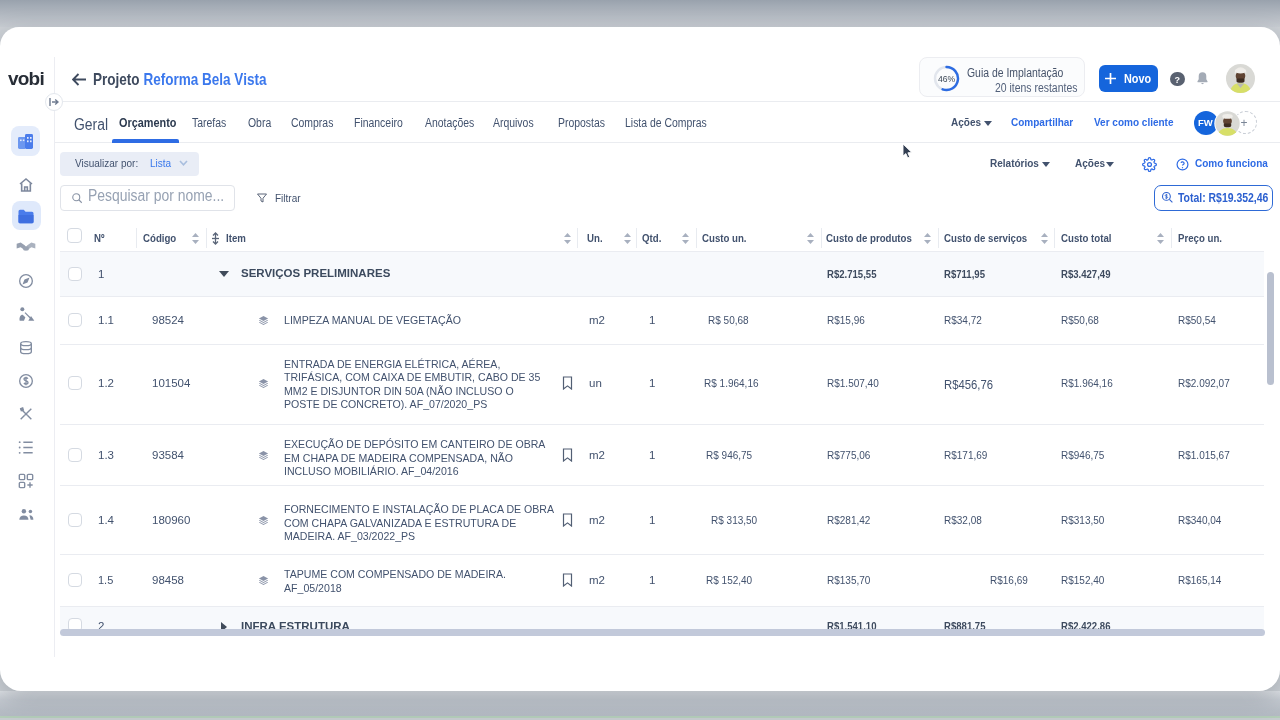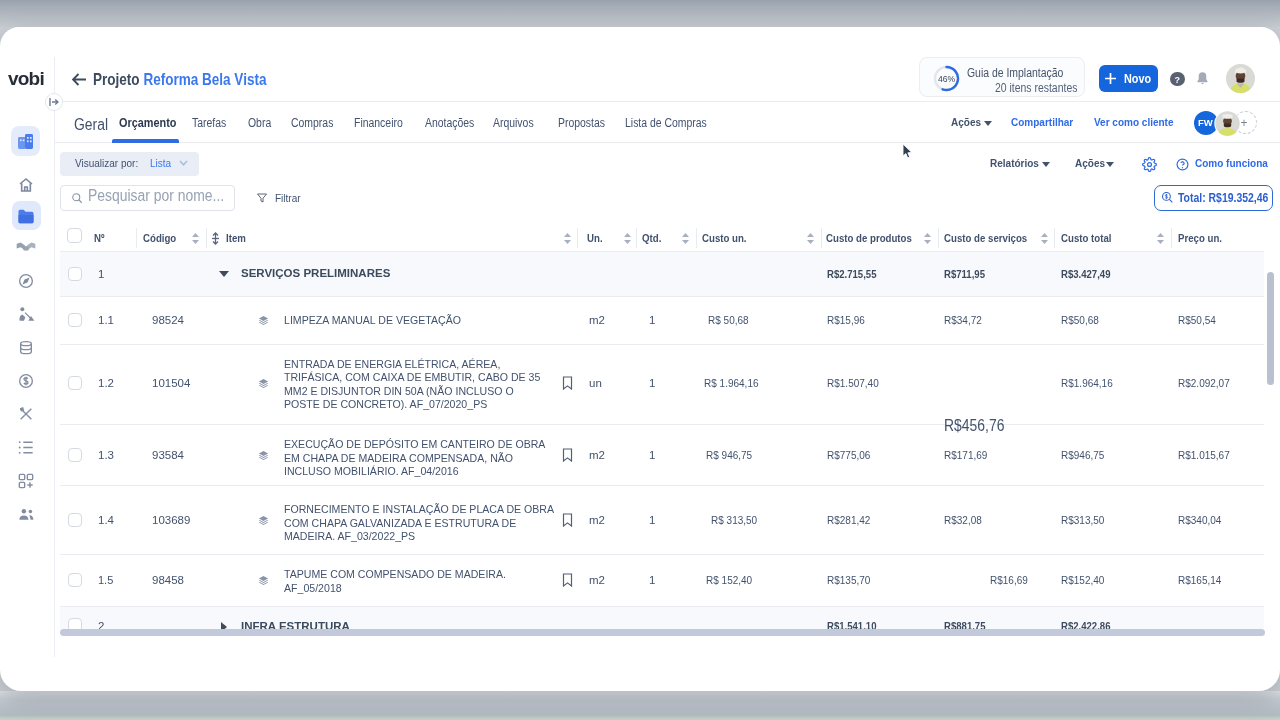--- a/index.html
+++ b/index.html
@@ -346,21 +346,21 @@
     <path d="M2 16.2l10 5.6 10-5.6-1.8-1-8.2 4.6-8.2-4.6z"></path>
   </svg>
 <div class="t itx" style="left:283.5px;top:357.5px;font-size:11.5px;line-height:13.5px;">ENTRADA DE ENERGIA ELÉTRICA, AÉREA,<br>TRIFÁSICA, COM CAIXA DE EMBUTIR, CABO DE 35<br>MM2 E DISJUNTOR DIN 50A (NÃO INCLUSO O<br>POSTE DE CONCRETO). AF_07/2020_PS</div>
 <svg class="a" style="left:562px;top:376px;" width="11" height="14" viewBox="0 0 22 28" fill="none" stroke="#525f74" stroke-width="2.4">
     <path d="M3 2h16v24l-8-6.2L3 26z"></path>
   </svg>
 <div class="t" style="left:589px;top:378px;font-size:11.5px;">un</div>
 <div class="t" style="left:649px;top:378px;font-size:11.5px;">1</div>
 <div class="t" style="left:704px;top:378px;font-size:11.5px;"><span class="sx">R$ 1.964,16</span></div>
 <div class="t" style="left:827px;top:378px;font-size:11.5px;"><span class="sx">R$1.507,40</span></div>
-<div class="t" style="left:944px;top:378px;font-size:16px;margin-top:40px;"><span class="sx">R$456,76</span></div>
+<div class="t" style="left:944px;top:378px;font-size:13px;"><span class="sx">R$456,76</span></div>
 <div class="t" style="left:1061px;top:378px;font-size:11.5px;"><span class="sx">R$1.964,16</span></div>
 <div class="t" style="left:1178px;top:378px;font-size:11.5px;"><span class="sx">R$2.092,07</span></div>
 
 <div class="cb" style="top:447.5px;"></div>
 <div class="t" style="left:98px;top:449.5px;font-size:11.5px;">1.3</div>
 <div class="t" style="left:152px;top:449.5px;font-size:11.5px;">93584</div>
 <svg class="a" style="left:258px;top:450px;" width="11" height="11" viewBox="0 0 24 24" fill="#8a93a8">
     <path d="M12 2 22 7.6 12 13.2 2 7.6z"></path>
     <path d="M2 11.8l10 5.6 10-5.6 -1.8-1-8.2 4.6-8.2-4.6z"></path>
     <path d="M2 16.2l10 5.6 10-5.6-1.8-1-8.2 4.6-8.2-4.6z"></path>
@@ -372,21 +372,21 @@
 <div class="t" style="left:589px;top:449.5px;font-size:11.5px;">m2</div>
 <div class="t" style="left:649px;top:449.5px;font-size:11.5px;">1</div>
 <div class="t" style="left:706px;top:449.5px;font-size:11.5px;"><span class="sx">R$ 946,75</span></div>
 <div class="t" style="left:827px;top:449.5px;font-size:11.5px;"><span class="sx">R$775,06</span></div>
 <div class="t" style="left:944px;top:449.5px;font-size:11.5px;"><span class="sx">R$171,69</span></div>
 <div class="t" style="left:1061px;top:449.5px;font-size:11.5px;"><span class="sx">R$946,75</span></div>
 <div class="t" style="left:1178px;top:449.5px;font-size:11.5px;"><span class="sx">R$1.015,67</span></div>
 
 <div class="cb" style="top:512.5px;"></div>
 <div class="t" style="left:98px;top:514.5px;font-size:11.5px;">1.4</div>
-<div class="t" style="left:152px;top:514.5px;font-size:11.5px;">103689</div>
+<div class="t" style="left:152px;top:514.5px;font-size:11.5px;">180960</div>
 <svg class="a" style="left:258px;top:515px;" width="11" height="11" viewBox="0 0 24 24" fill="#8a93a8">
     <path d="M12 2 22 7.6 12 13.2 2 7.6z"></path>
     <path d="M2 11.8l10 5.6 10-5.6 -1.8-1-8.2 4.6-8.2-4.6z"></path>
     <path d="M2 16.2l10 5.6 10-5.6-1.8-1-8.2 4.6-8.2-4.6z"></path>
   </svg>
 <div class="t itx" style="left:283.5px;top:503px;font-size:11.5px;line-height:13.5px;">FORNECIMENTO E INSTALAÇÃO DE PLACA DE OBRA<br>COM CHAPA GALVANIZADA E ESTRUTURA DE<br>MADEIRA. AF_03/2022_PS</div>
 <svg class="a" style="left:562px;top:512.5px;" width="11" height="14" viewBox="0 0 22 28" fill="none" stroke="#525f74" stroke-width="2.4">
     <path d="M3 2h16v24l-8-6.2L3 26z"></path>
   </svg>
 <div class="t" style="left:589px;top:514.5px;font-size:11.5px;">m2</div>

